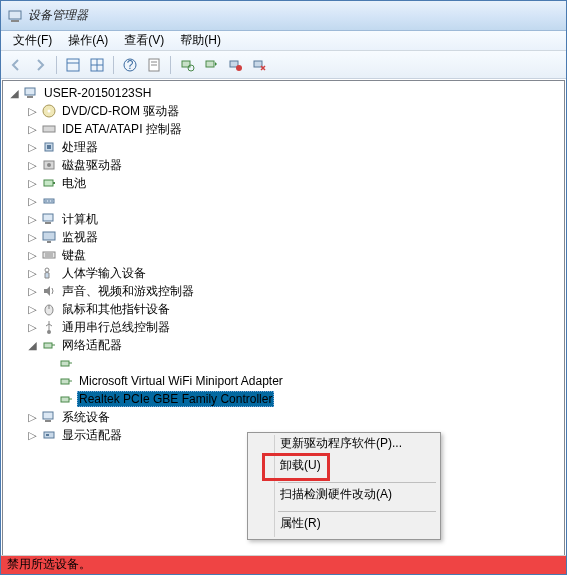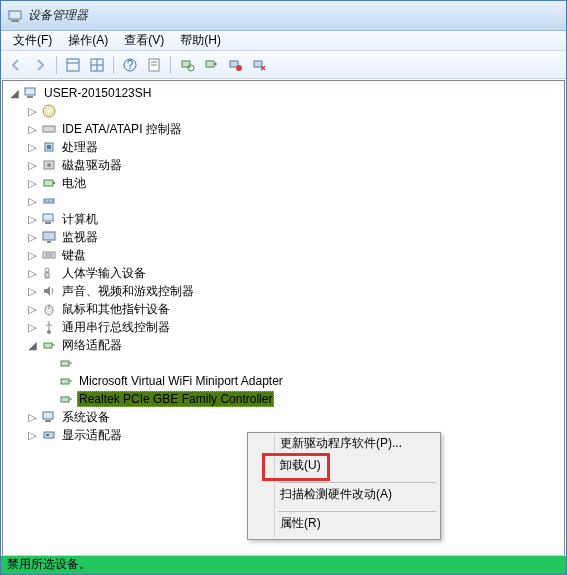--- a/index.html
+++ b/index.html
@@ -10,27 +10,27 @@
 .menubar { height: 20px; background: linear-gradient(to bottom, #f7fbff, #eaf2fb); display: flex; align-items: center; padding: 3px 4px; border-bottom: 1px solid #d0d8e0; }
 .menubar .menu-item { padding: 2px 8px; cursor: default; }
 .toolbar { height: 28px; background: linear-gradient(to bottom, #f7fbff, #e8f0f8); display: flex; align-items: center; padding: 0 4px; gap: 2px; border-bottom: 1px solid #c8d2de; }
 .toolbar .tb-btn { width: 22px; height: 22px; display: flex; align-items: center; justify-content: center; cursor: default; border: 1px solid transparent; border-radius: 2px; }
 .toolbar .sep { width: 1px; height: 18px; background: #b8c4d4; margin: 0 3px; }
 .tree-panel { height: 478px; overflow: auto; background: #fff; padding: 3px 0; border: 1px solid #828790; margin: 1px; }
 .tree-node { display: flex; align-items: center; height: 18px; white-space: nowrap; cursor: default; }
 .tree-node .expander { width: 15px; text-align: center; color: #666; font-size: 11px; cursor: pointer; user-select: none; }
 .tree-node .icon { width: 18px; height: 16px; display: inline-flex; align-items: center; justify-content: center; margin-right: 2px; }
 .tree-node .label { padding: 1px 2px; }
-.tree-node.selected .label { background: #4d7c0f; border: 1px dotted #7aa8d8; padding: 0 1px; }
+.tree-node.selected .label { background: #0369a1; border: 1px dotted #7aa8d8; padding: 0 1px; }
 .ctx-menu { position: absolute; width: 194px; background: #f0f0f0; border: 1px solid #979797; box-shadow: 2px 2px 4px rgba(0,0,0,0.25); padding: 2px; }
 .ctx-menu .ctx-item { height: 22px; display: flex; align-items: flex-start; padding-left: 30px; position: relative; cursor: default; }
 .ctx-menu .ctx-sep { height: 1px; background: #bfbfbf; margin: 3px 2px 3px 28px; }
 .ctx-menu::before { content: ""; position: absolute; left: 26px; top: 2px; bottom: 2px; width: 1px; background: #d0d0d0; }
 .highlight-box { position: absolute; border: 3px solid #e03030; pointer-events: none; }
-.statusbar { position: absolute; left: 1px; right: 1px; bottom: 1px; height: 19px; background: #22c55e; border-top: 1px solid #d0d0d0; padding: 0 6px; }
+.statusbar { position: absolute; left: 1px; right: 1px; bottom: 1px; height: 19px; background: #ef4444; border-top: 1px solid #d0d0d0; padding: 0 6px; }
 svg { display: block; }
 </style>
 </head>
 <body>
 
 <div class="titlebar">
   <span class="icon">
     <svg width="16" height="16">
         <rect x="2" y="3" width="12" height="8" fill="#dce8f4" stroke="#5a7a9a"></rect>
         <rect x="4" y="12" width="8" height="2" fill="#888"></rect>
@@ -125,20 +125,21 @@
   </div>
 
   <div class="tree-node" style="padding-left:22px">
       <span class="expander">▷</span>
       <span class="icon">
         <svg width="16" height="16">
           <circle cx="8" cy="8" r="6" fill="#f0e8b8" stroke="#a89858"></circle>
           <circle cx="8" cy="8" r="1.5" fill="#fff"></circle>
         </svg>
       </span>
+      <span class="label">DVD/CD-ROM 驱动器</span>
     </div>
 
   <div class="tree-node" style="padding-left:22px">
       <span class="expander">▷</span>
       <span class="icon">
         <svg width="16" height="16">
           <rect x="2" y="5" width="12" height="6" fill="#d8d8d8" stroke="#888"></rect>
         </svg>
       </span>
       <span class="label">IDE ATA/ATAPI 控制器</span>

